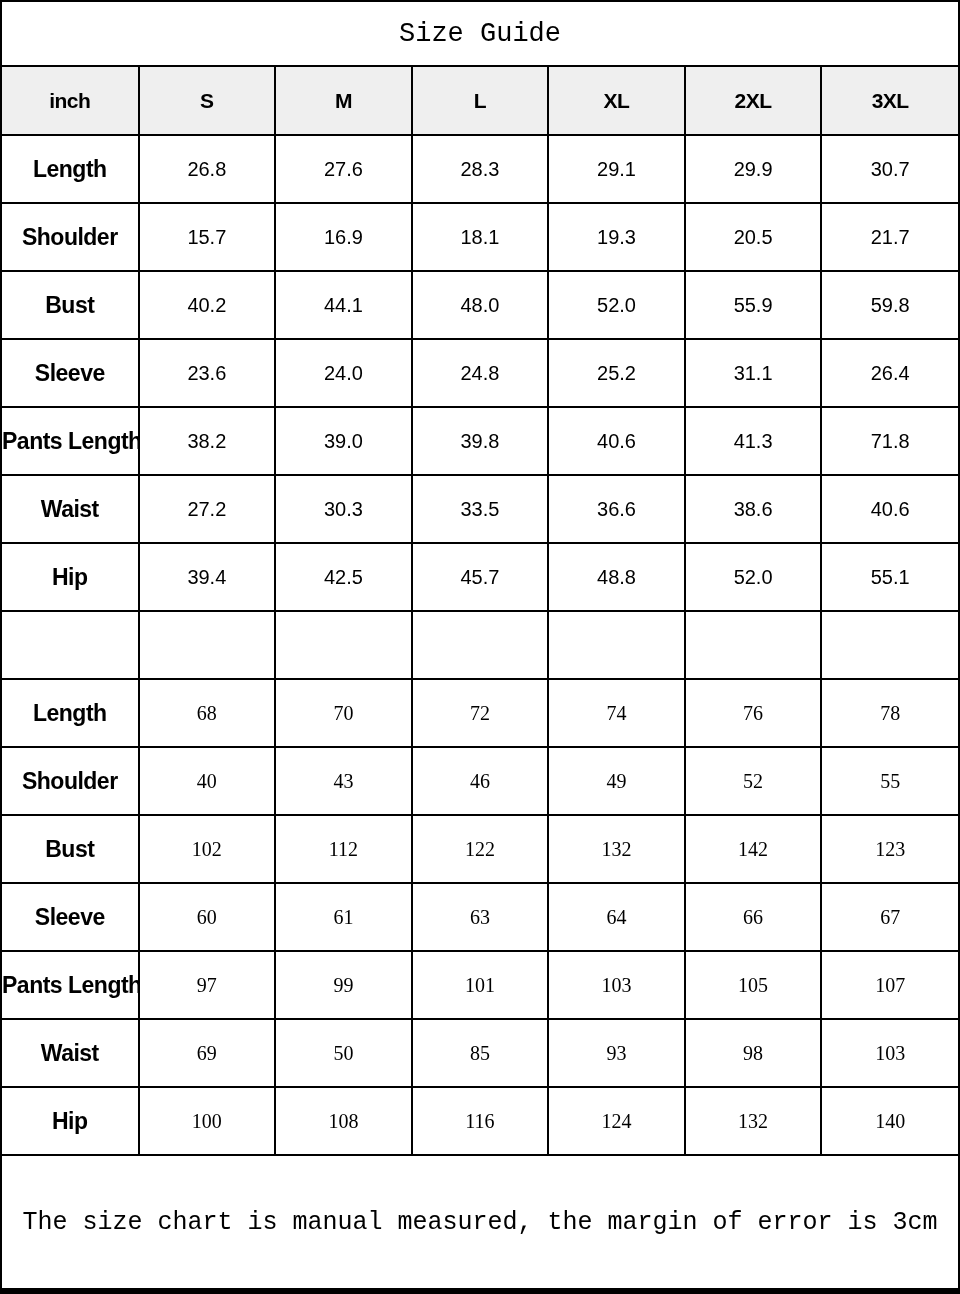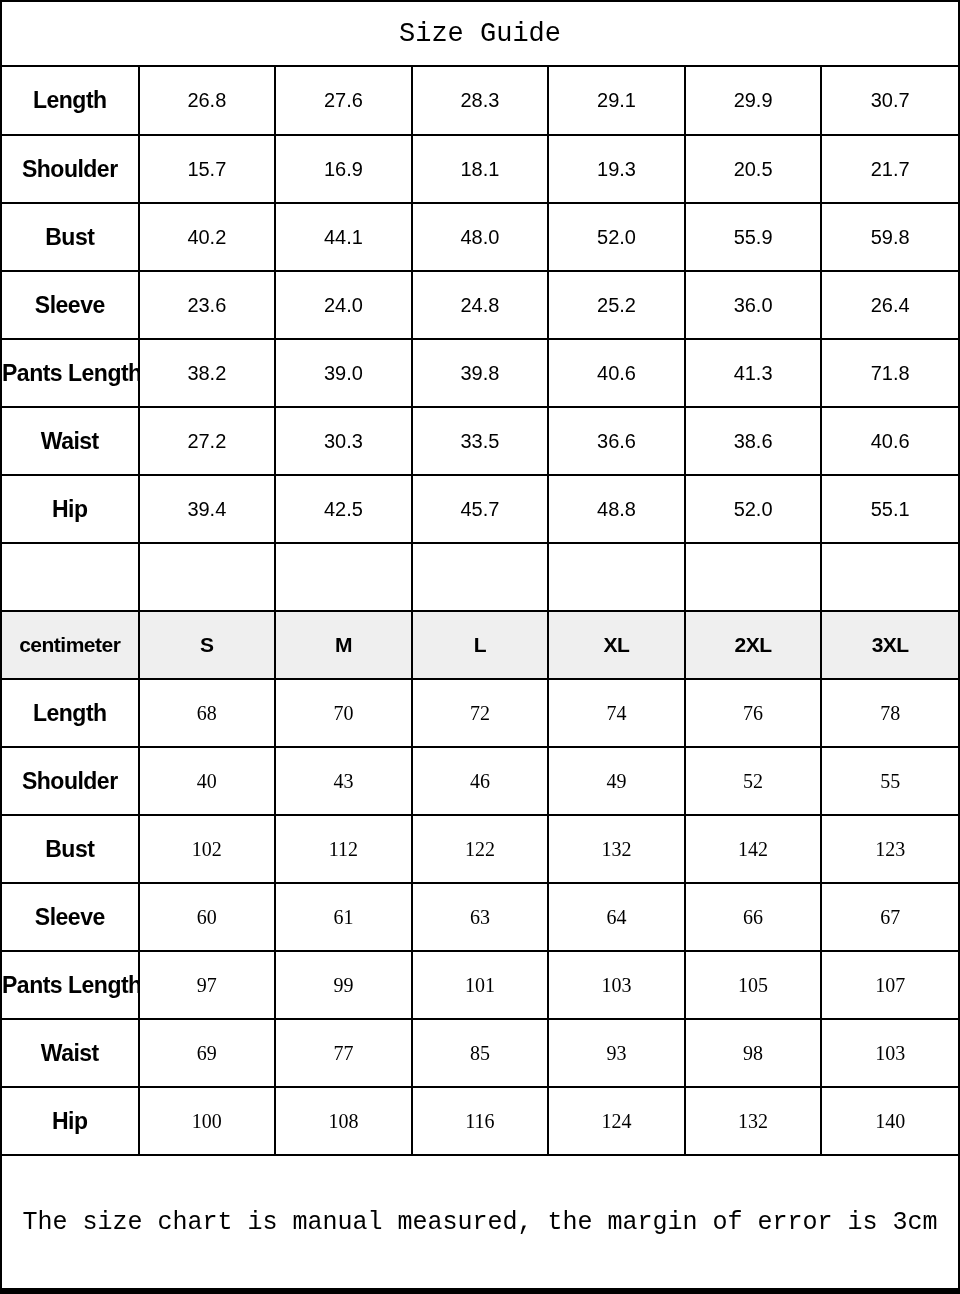--- a/index.html
+++ b/index.html
@@ -83,20 +83,29 @@
       <col style="width:14.2857%">
         <col style="width:14.2857%">
         <col style="width:14.2857%">
       <col style="width:14.2857%">
         <col style="width:14.2857%">
         <col style="width:14.2857%">
       <col style="width:14.2858%">
     </colgroup>
     <tbody>
         <tr>
+          <th class="hdr">inch</th>
+          <th class="hdr">S</th>
+          <th class="hdr">M</th>
+          <th class="hdr">L</th>
+          <th class="hdr">XL</th>
+          <th class="hdr">2XL</th>
+          <th class="hdr">3XL</th>
+        </tr>
+        <tr>
           <td class="lbl">Length</td>
           <td class="val sans">26.8</td>
           <td class="val sans">27.6</td>
           <td class="val sans">28.3</td>
           <td class="val sans">29.1</td>
           <td class="val sans">29.9</td>
           <td class="val sans">30.7</td>
         </tr>
         <tr>
           <td class="lbl">Shoulder</td>
@@ -115,21 +124,21 @@
           <td class="val sans">52.0</td>
           <td class="val sans">55.9</td>
           <td class="val sans">59.8</td>
         </tr>
         <tr>
           <td class="lbl">Sleeve</td>
           <td class="val sans">23.6</td>
           <td class="val sans">24.0</td>
           <td class="val sans">24.8</td>
           <td class="val sans">25.2</td>
-          <td class="val sans">36.0</td>
+          <td class="val sans">31.1</td>
           <td class="val sans">26.4</td>
         </tr>
         <tr>
           <td class="lbl">Pants Length</td>
           <td class="val sans">38.2</td>
           <td class="val sans">39.0</td>
           <td class="val sans">39.8</td>
           <td class="val sans">40.6</td>
           <td class="val sans">41.3</td>
           <td class="val sans">71.8</td>
@@ -155,29 +164,20 @@
         <tr>
           <td class="sp"></td>
           <td class="sp"></td>
           <td class="sp"></td>
           <td class="sp"></td>
           <td class="sp"></td>
           <td class="sp"></td>
           <td class="sp"></td>
         </tr>
         <tr>
-          <th class="hdr">centimeter</th>
-          <th class="hdr">S</th>
-          <th class="hdr">M</th>
-          <th class="hdr">L</th>
-          <th class="hdr">XL</th>
-          <th class="hdr">2XL</th>
-          <th class="hdr">3XL</th>
-        </tr>
-        <tr>
           <td class="lbl">Length</td>
           <td class="val serif">68</td>
           <td class="val serif">70</td>
           <td class="val serif">72</td>
           <td class="val serif">74</td>
           <td class="val serif">76</td>
           <td class="val serif">78</td>
         </tr>
         <tr>
           <td class="lbl">Shoulder</td>
@@ -211,21 +211,21 @@
           <td class="val serif">97</td>
           <td class="val serif">99</td>
           <td class="val serif">101</td>
           <td class="val serif">103</td>
           <td class="val serif">105</td>
           <td class="val serif">107</td>
         </tr>
         <tr>
           <td class="lbl">Waist</td>
           <td class="val serif">69</td>
-          <td class="val serif">77</td>
+          <td class="val serif">50</td>
           <td class="val serif">85</td>
           <td class="val serif">93</td>
           <td class="val serif">98</td>
           <td class="val serif">103</td>
         </tr>
         <tr>
           <td class="lbl">Hip</td>
           <td class="val serif">100</td>
           <td class="val serif">108</td>
           <td class="val serif">116</td>

